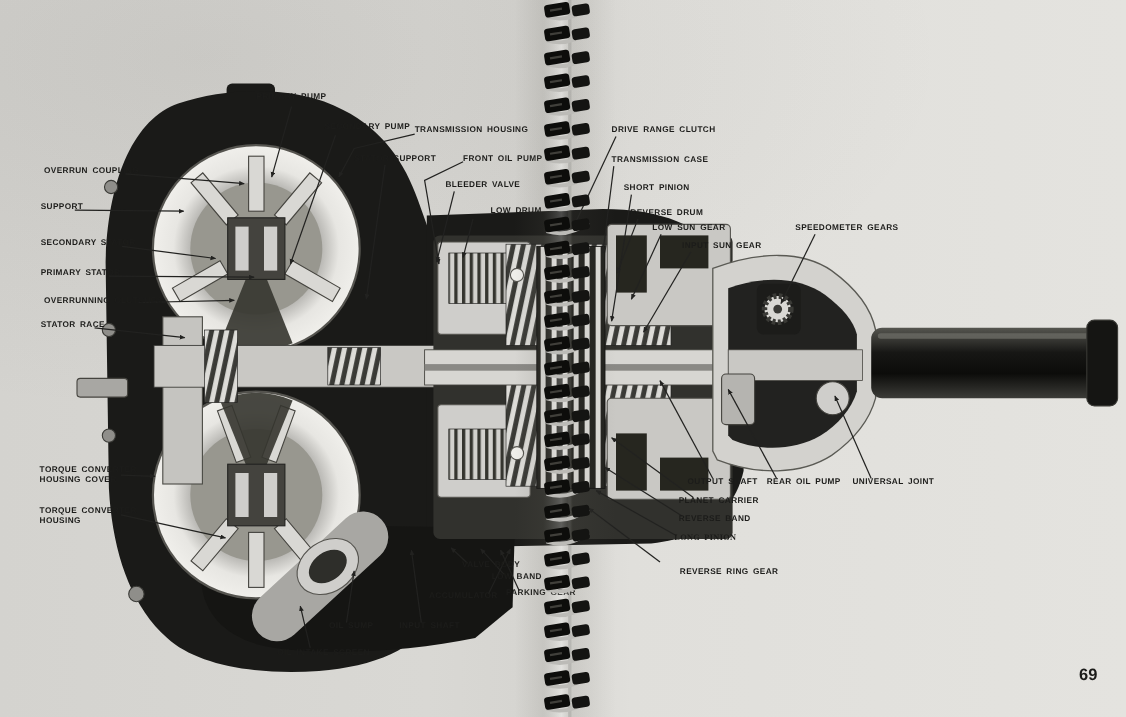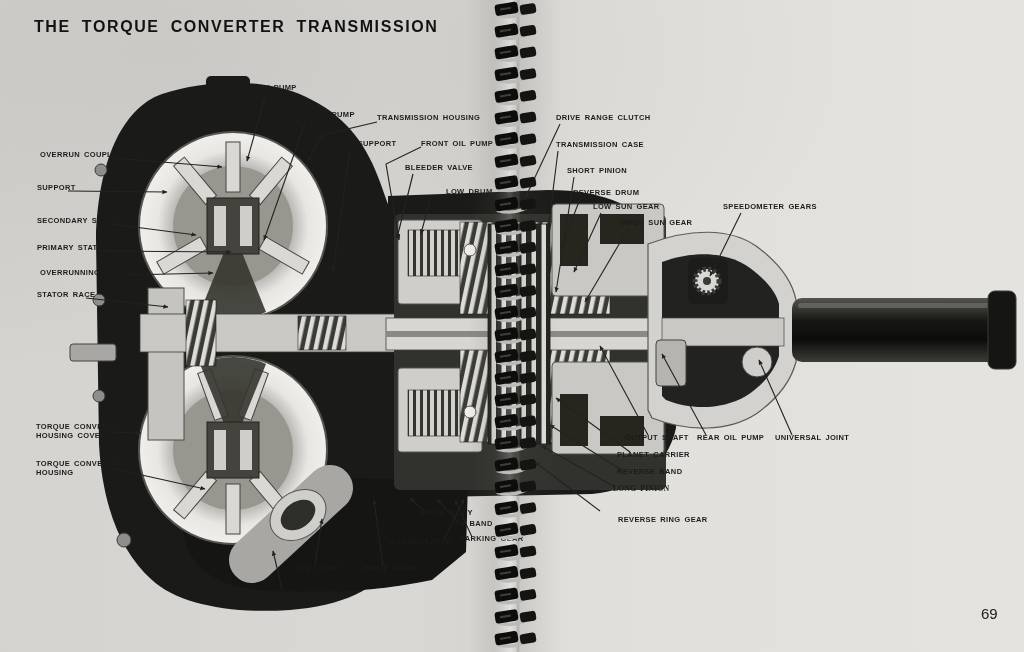--- a/index.html
+++ b/index.html
@@ -5,21 +5,21 @@
   html,body{margin:0;padding:0;}
   body{width:1024px;height:652px;overflow:hidden;background:#deddd9;
        font-family:"Liberation Sans", sans-serif;}
   .spread{position:relative;width:1024px;height:652px;
           background:linear-gradient(to right,#d4d3cf 0%, #d9d8d4 38%, #d6d5d1 46%, #e0dfdb 56%, #e4e3df 100%);}
   .spread::before{content:"";position:absolute;inset:0;pointer-events:none;
           background:radial-gradient(120% 90% at 18% 8%, rgba(90,88,84,0.10), rgba(0,0,0,0) 55%);}
   svg.layer{position:absolute;left:0;top:0;width:1024px;height:652px;display:block;}
   .title{position:absolute;left:34px;top:18px;margin:0;
          font-size:16px;font-weight:700;letter-spacing:1.6px;word-spacing:5px;color:#121210;}
-  .pagenum{position:absolute;left:981px;top:605px;font-size:15px;font-weight:400;color:#1b1b19;}
+  .pagenum{position:absolute;left:981px;top:605px;font-size:15px;font-weight:700;color:#1b1b19;}
   #labels{position:absolute;left:0;top:0;width:1024px;height:628px;}
   .part-label{position:absolute;font-size:7.5px;font-weight:700;line-height:8.6px;
               letter-spacing:.35px;word-spacing:1.6px;color:#1c1c1a;white-space:nowrap;}
 </style>
 </head>
 <body>
 
 <div class="spread">
 
   <svg class="layer" viewBox="0 0 1024 652">
@@ -192,26 +192,25 @@
         <polyline points="648,435 600,346" marker-end="url(#arrow)"></polyline>
         <polyline points="706,435 662,354" marker-end="url(#arrow)"></polyline>
         <polyline points="792,435 759,360" marker-end="url(#arrow)"></polyline>
         <polyline points="630,452 556,398" marker-end="url(#arrow)"></polyline>
         <polyline points="620,469 550,425" marker-end="url(#arrow)"></polyline>
         <polyline points="615,487 542,446" marker-end="url(#arrow)"></polyline>
         <polyline points="600,511 535,462" marker-end="url(#arrow)"></polyline>
       </g>
   </svg>
 
-  <h1 class="title">THE TORQUE CONVERTER TRANSMISSION</h1>
   <div id="labels">
       <div class="part-label" style="left: 233px; top: 84px;">
         <div>PRIMARY PUMP</div>
       </div>
-      <div class="part-label" style="left: 277px; top: 111px;">
+      <div class="part-label" style="left: 295px; top: 111px;">
         <div>SECONDARY PUMP</div>
       </div>
       <div class="part-label" style="left: 377px; top: 114px;">
         <div>TRANSMISSION HOUSING</div>
       </div>
       <div class="part-label" style="left: 322px; top: 140px;">
         <div>STATOR SUPPORT</div>
       </div>
       <div class="part-label" style="left: 421px; top: 140px;">
         <div>FRONT OIL PUMP</div>

